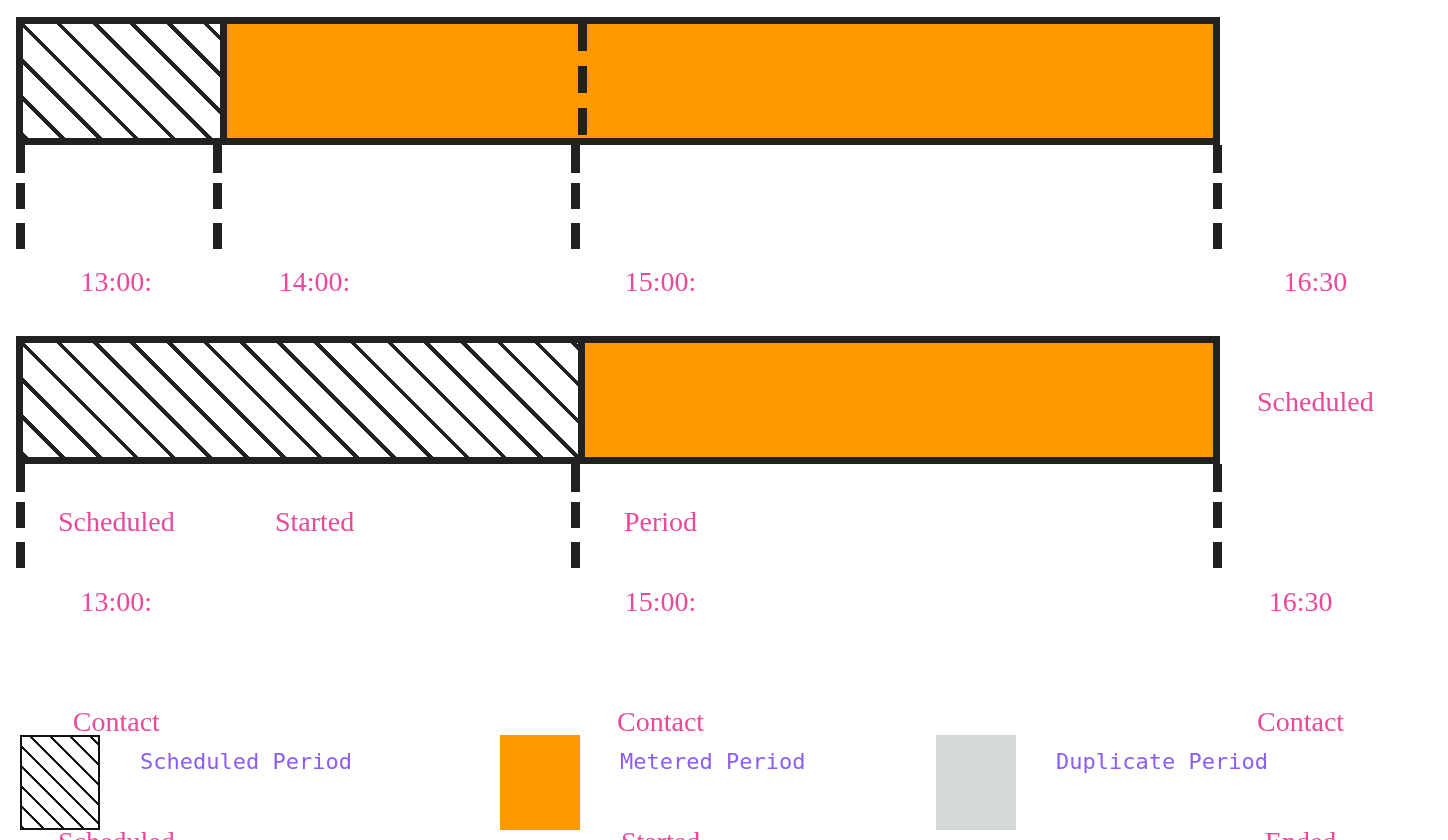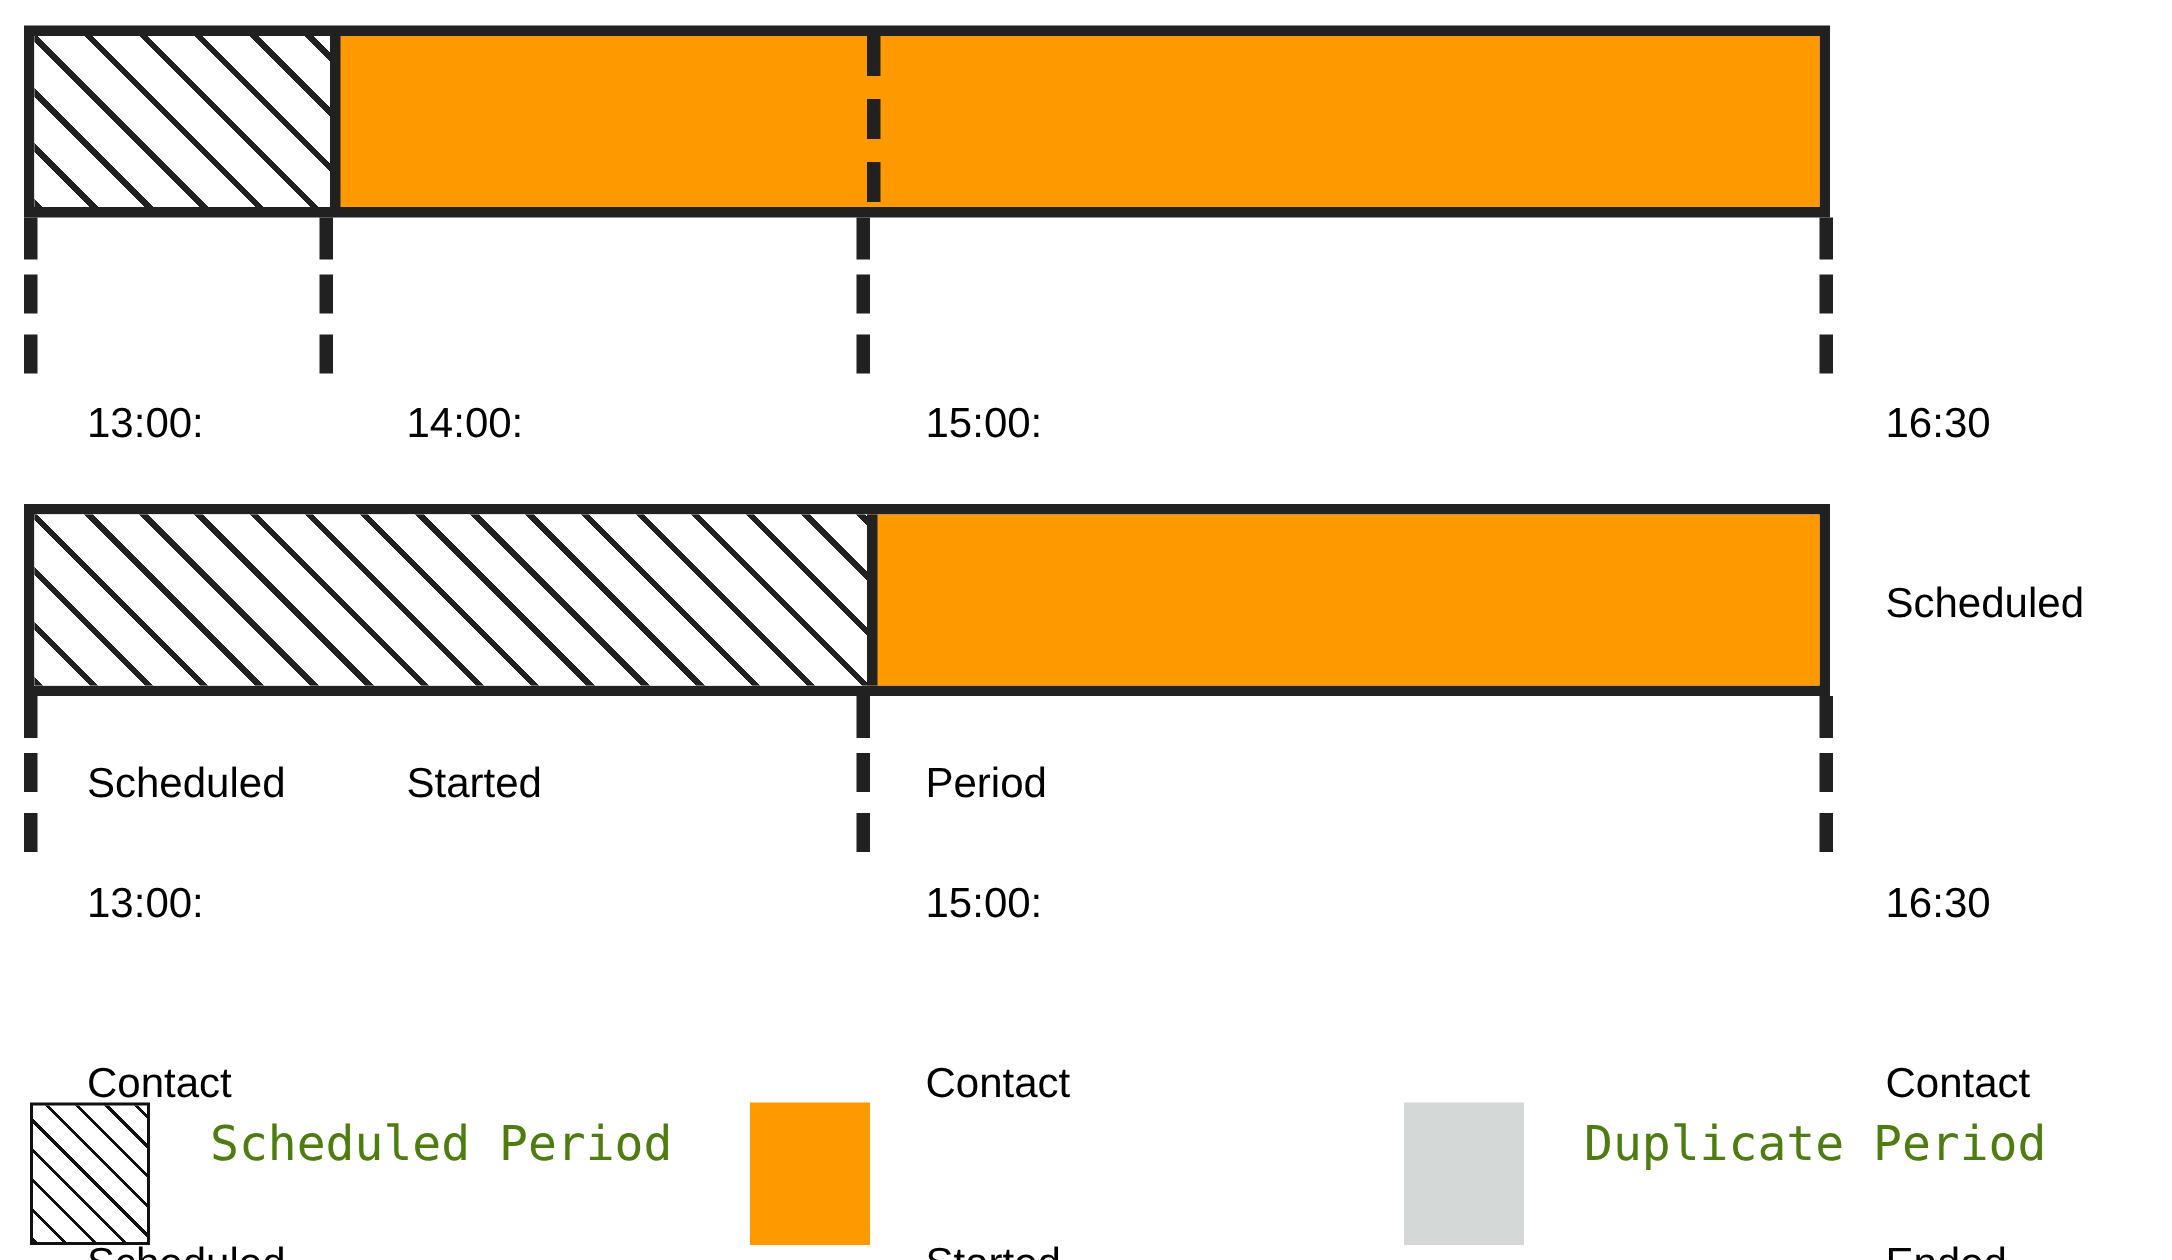--- a/index.html
+++ b/index.html
@@ -93,26 +93,27 @@
   .tick-dash {
     position: absolute;
     left: 0;
     width: 9px;
     background: #212121;
   }
 
   
   .tick-label {
     position: absolute;
-    color: #000000;
-    font-family: Liberation Sans, sans-serif;
+    color: #ec4899;
+    font-family: Liberation Serif, serif;
     font-size: 28px;
     line-height: 40px;
     white-space: pre;
     letter-spacing: 0px;
+    text-align: center;
   }
 
   
   #legend {
     position: absolute;
     left: 0;
     top: 700px;
     width: 1448px;
     height: 140px;
   }
@@ -142,23 +143,23 @@
   }
   .swatch-solid-orange {
     background: #FF9900;
   }
   .swatch-solid-gray {
     background: #D4D9D8;
   }
   .legend-label {
     position: absolute;
     top: 44px;
-    color: #4d7c0f;
+    color: #8b5cf6;
     font-family: "DejaVu Sans Mono", monospace;
-    font-size: 32px;
+    font-size: 22px;
     line-height: 36px;
     white-space: pre;
   }
 </style>
 </head>
 <body>
 
 <div id="diagram">
 
   <div class="row" style="top:0;">
@@ -258,20 +259,21 @@
 
   <div id="legend">
 
     <div class="legend-item" style="left:20px; width:420px;">
       <div class="legend-swatch swatch-hatch"></div>
       <div class="legend-label" style="left:120px;">Scheduled Period</div>
     </div>
 
     <div class="legend-item" style="left:500px; width:420px;">
       <div class="legend-swatch swatch-solid-orange"></div>
+      <div class="legend-label" style="left:120px;">Metered Period</div>
     </div>
 
     <div class="legend-item" style="left:936px; width:440px;">
       <div class="legend-swatch swatch-solid-gray"></div>
       <div class="legend-label" style="left:120px;">Duplicate Period</div>
     </div>
 
   </div>
 
 </div>

